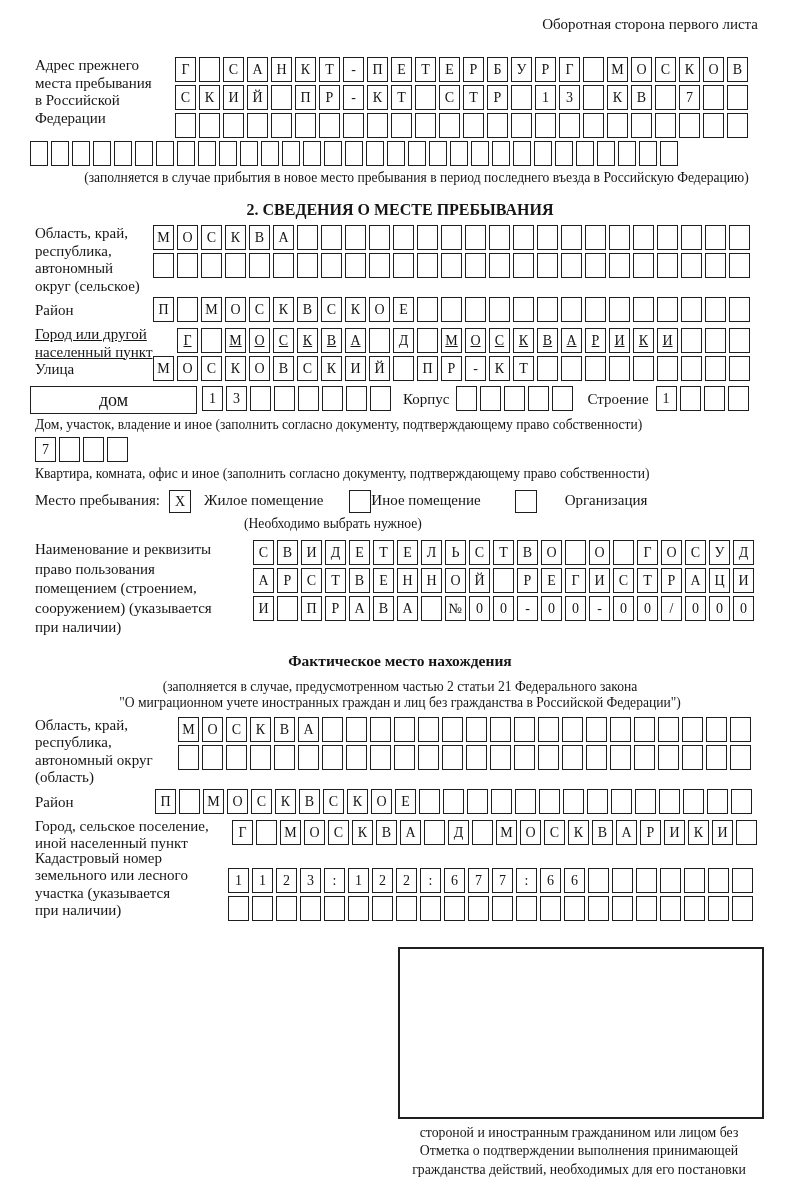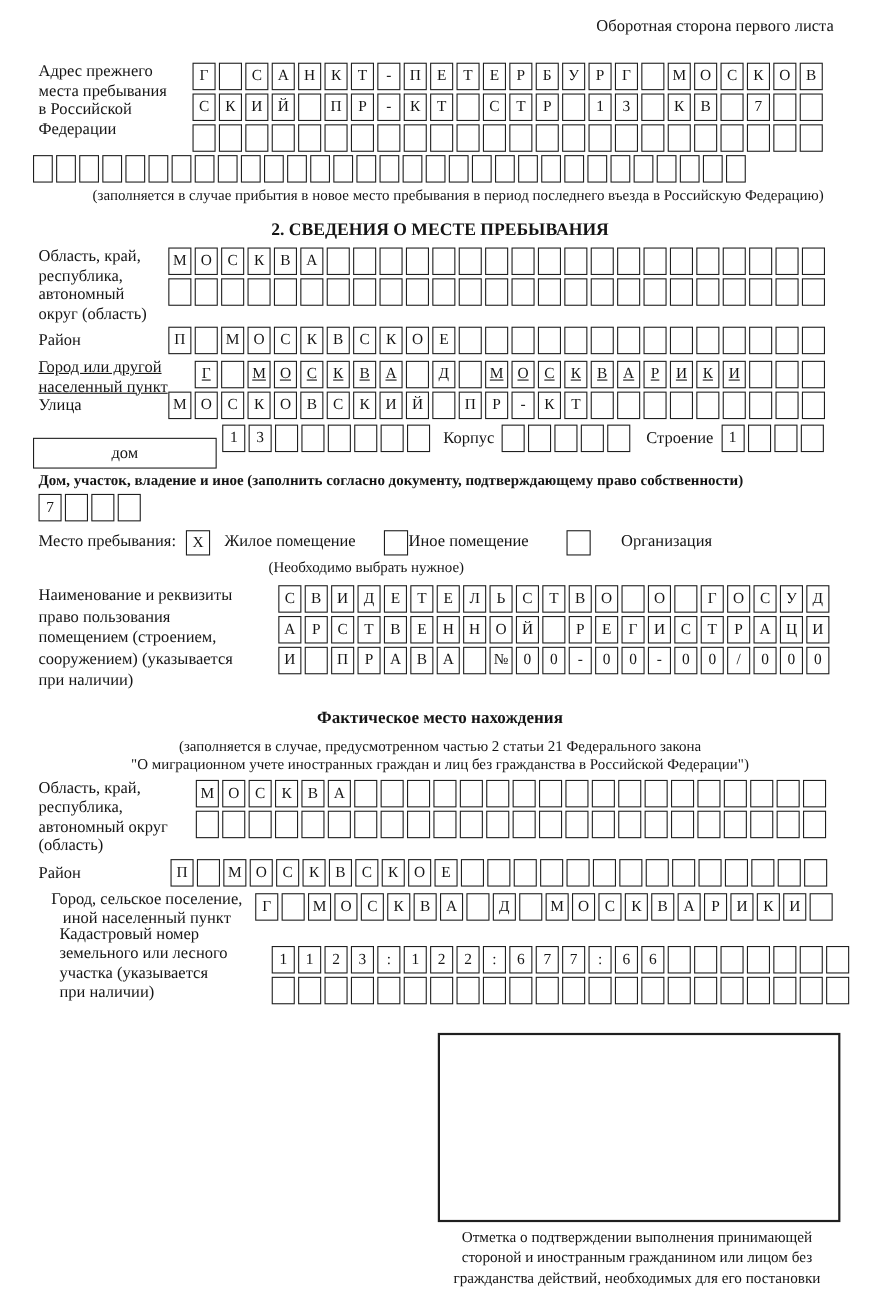--- a/index.html
+++ b/index.html
@@ -25,21 +25,21 @@
   }
   .cells--s .cell{ width:16px; }
 
   .caption{ font-size:13.6px; }
   .caption--c{ text-align:center; }
   .sec-title{ text-align:center; font-weight:bold; font-size:16px; }
 
   .wbox{
     flex:none; height:23px; border:1.7px solid #1f1f1f;
     display:flex; align-items:center; justify-content:center;
-    font-size:15px; padding:1.6px 0;margin-top:12px;
+    font-size:18px; padding:1.6px 0;
   }
   .inl-lbl{ font-size:15px; line-height:26px; flex:none; }
 
   .chk{
     flex:none; width:20px; height:21px; border:1.6px solid #1f1f1f;
     display:flex; align-items:center; justify-content:center;
     font-size:14px; margin-top:1px;
   }
 
   .stamp-wrap{ margin:26px 0 0 398px; width:366px; }
@@ -176,21 +176,21 @@
     </div>
   <div class="caption caption--c" style="margin-top:4px;padding-left:33px;">(заполняется в случае прибытия в новое место пребывания в период последнего въезда в Российскую Федерацию)</div>
 
   <div class="sec-title" style="margin-top:15px;">2. СВЕДЕНИЯ О МЕСТЕ ПРЕБЫВАНИЯ</div>
 
   <div class="row" style="margin:6px 0 0 35px;">
     <div class="lbl" style="width:118px;">
       <div>Область, край,</div>
       <div>республика,</div>
       <div>автономный</div>
-      <div>округ (область)</div>
+      <div>округ (сельское)</div>
     </div>
     <div class="col">
       <div class="cells">
           <div class="cell">М</div>
           <div class="cell">О</div>
           <div class="cell">С</div>
           <div class="cell">К</div>
           <div class="cell">В</div>
           <div class="cell">А</div>
           <div class="cell"></div>
@@ -359,30 +359,31 @@
         <div class="cell"></div>
       </div>
     <div class="inl-lbl" style="margin:0 7px 0 14px;">Строение</div>
     <div class="cells">
         <div class="cell">1</div>
         <div class="cell"></div>
         <div class="cell"></div>
         <div class="cell"></div>
       </div>
   </div>
-  <div class="caption" style="margin:3px 0 0 35px;font-weight:bold;">Дом, участок, владение и иное (заполнить согласно документу, подтверждающему право собственности)</div>
+  <div class="caption" style="margin:3px 0 0 35px;">Дом, участок, владение и иное (заполнить согласно документу, подтверждающему право собственности)</div>
 
   <div class="row" style="margin:4px 0 0 30px;">
     <div class="cells" style="margin-left:5px;">
         <div class="cell">7</div>
         <div class="cell"></div>
         <div class="cell"></div>
         <div class="cell"></div>
       </div>
   </div>
+  <div class="caption" style="margin:4px 0 0 35px;">Квартира, комната, офис и иное (заполнить согласно документу, подтверждающему право собственности)</div>
 
   <div class="row" style="margin:7px 0 0 35px;">
     <div class="inl-lbl" style="line-height:23px;">Место пребывания:</div>
     <div class="chk" style="margin-left:9px;">X</div>
     <div class="inl-lbl" style="line-height:23px;margin-left:13px;">Жилое помещение</div>
     <div class="chk" style="margin-left:26px;"></div>
     <div class="inl-lbl" style="line-height:23px;margin-left:0;">Иное помещение</div>
     <div class="chk" style="margin-left:34px;"></div>
     <div class="inl-lbl" style="line-height:23px;margin-left:28px;">Организация</div>
   </div>
@@ -561,21 +562,21 @@
         <div class="cell"></div>
         <div class="cell"></div>
         <div class="cell"></div>
         <div class="cell"></div>
         <div class="cell"></div>
         <div class="cell"></div>
       </div>
   </div>
 
   <div class="row" style="margin:3px 0 0 35px;">
-    <div class="lbl" style="width:197px;text-align:center;">
+    <div class="lbl" style="width:197px;">
       <div>Город, сельское поселение,</div>
       <div>иной населенный пункт</div>
     </div>
     <div class="cells" style="margin-top:2px;">
         <div class="cell">Г</div>
         <div class="cell"></div>
         <div class="cell">М</div>
         <div class="cell">О</div>
         <div class="cell">С</div>
         <div class="cell">К</div>
@@ -592,21 +593,21 @@
         <div class="cell">А</div>
         <div class="cell">Р</div>
         <div class="cell">И</div>
         <div class="cell">К</div>
         <div class="cell">И</div>
         <div class="cell"></div>
       </div>
   </div>
 
   <div class="row" style="margin:-3px 0 0 35px;">
-    <div class="lbl" style="width:193px;margin-left:19px;">
+    <div class="lbl" style="width:193px;">
       <div>Кадастровый номер</div>
       <div>земельного или лесного</div>
       <div>участка (указывается</div>
       <div>при наличии)</div>
     </div>
     <div class="col" style="padding-top:18px;">
       <div class="cells">
           <div class="cell">1</div>
           <div class="cell">1</div>
           <div class="cell">2</div>
@@ -653,20 +654,20 @@
           <div class="cell"></div>
           <div class="cell"></div>
           <div class="cell"></div>
         </div>
     </div>
   </div>
 
   <div class="stamp-wrap">
     <div class="stamp-box"></div>
     <div class="stamp-cap">
+      <div>стороной и иностранным гражданином или лицом без</div>
       <div>Отметка о подтверждении выполнения принимающей</div>
-      <div>стороной и иностранным гражданином или лицом без</div>
       <div>гражданства действий, необходимых для его постановки</div>
 
     </div>
   </div>
 
 </div>
 
 </body></html>

